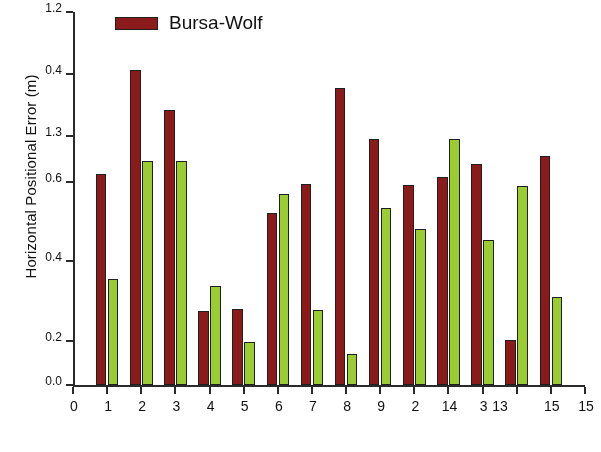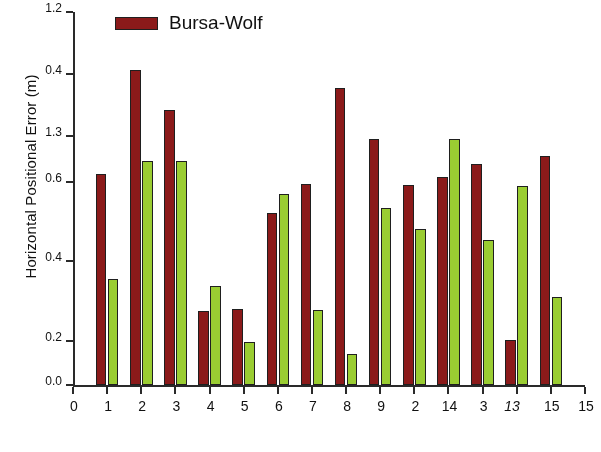--- a/index.html
+++ b/index.html
@@ -187,21 +187,21 @@
         <div class="xtick-label" style="left: 273.067px;">8</div>
         <div class="xtick" style="left: 306.2px;"></div>
         <div class="xtick-label" style="left: 307.2px;">9</div>
         <div class="xtick" style="left: 340.333px;"></div>
         <div class="xtick-label" style="left: 341.333px;">2</div>
         <div class="xtick" style="left: 374.467px;"></div>
         <div class="xtick-label" style="left: 375.467px;">14</div>
         <div class="xtick" style="left: 408.6px;"></div>
         <div class="xtick-label" style="left: 409.6px;">3</div>
         <div class="xtick" style="left: 442.733px;"></div>
-        <div class="xtick-label" style="left: 438px; font-style: italic;">13</div>
+        <div class="xtick-label" style="left: 426px;">13</div>
         <div class="xtick" style="left: 476.867px;"></div>
         <div class="xtick-label" style="left: 477.867px;">15</div>
         <div class="xtick" style="left: 511px;"></div>
         <div class="xtick-label" style="left: 512px;">15</div>
       </div>
     <div id="bars-container">
         <div class="bar" title="Bursa-Wolf 1: 0.68" style="left: 22.8833px; width: 10.5px; height: 211.367px; background: rgb(139, 26, 26);"></div>
         <div class="bar" title="RBFNN 1: 0.34" style="left: 34.8833px; width: 10.5px; height: 105.683px; background: rgb(154, 205, 50);"></div>
         <div class="bar" title="Bursa-Wolf 2: 1.015" style="left: 57.0167px; width: 10.5px; height: 315.496px; background: rgb(139, 26, 26);"></div>
         <div class="bar" title="RBFNN 2: 0.72" style="left: 69.0167px; width: 10.5px; height: 223.8px; background: rgb(154, 205, 50);"></div>

